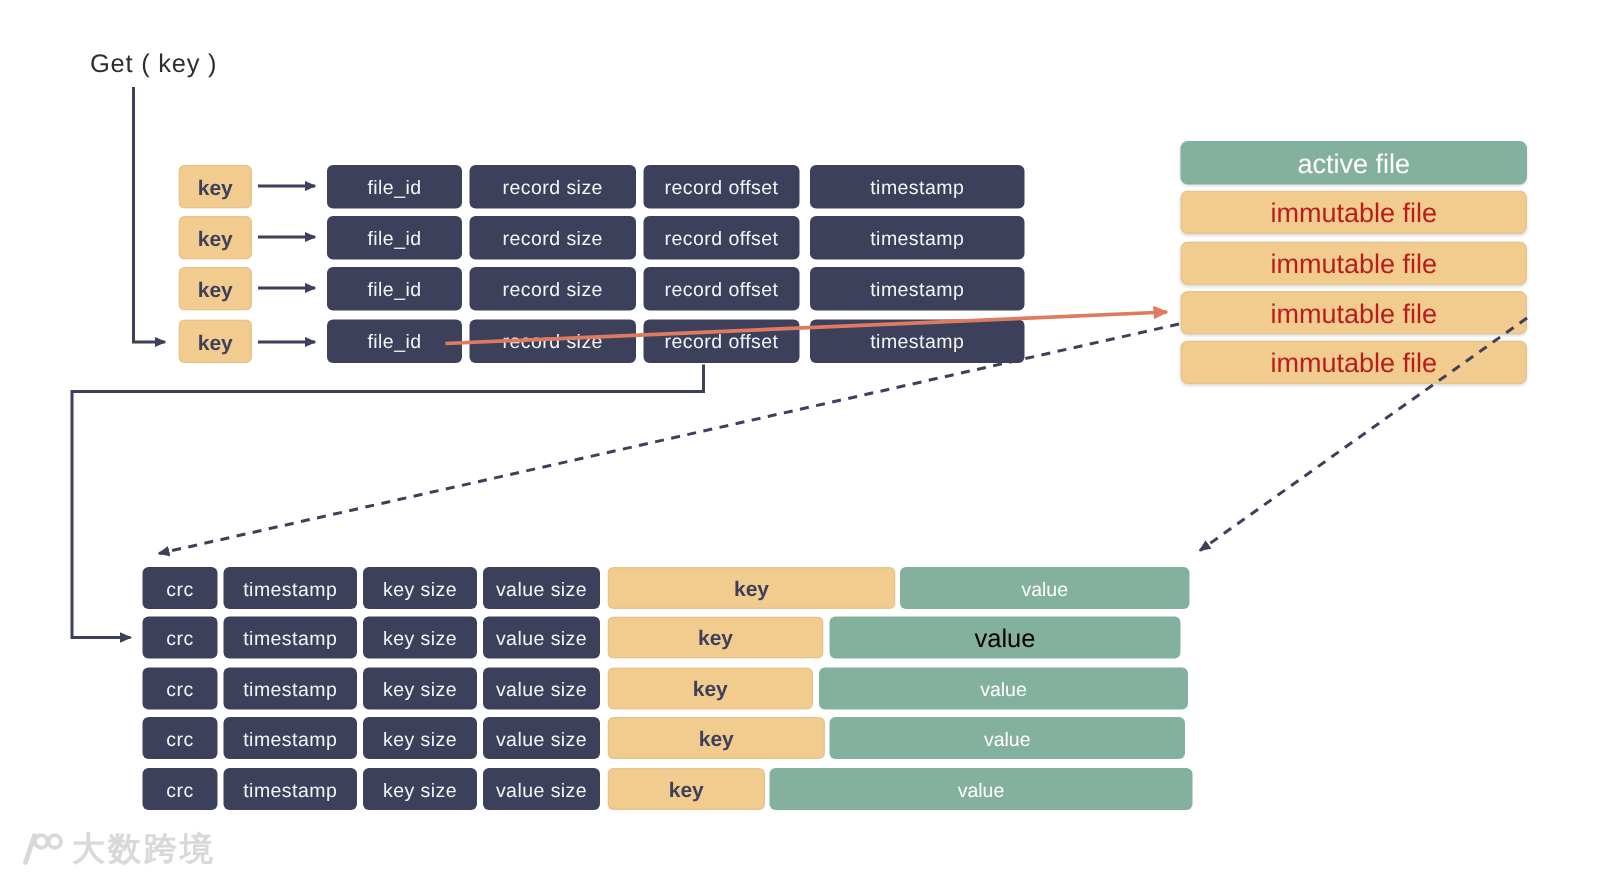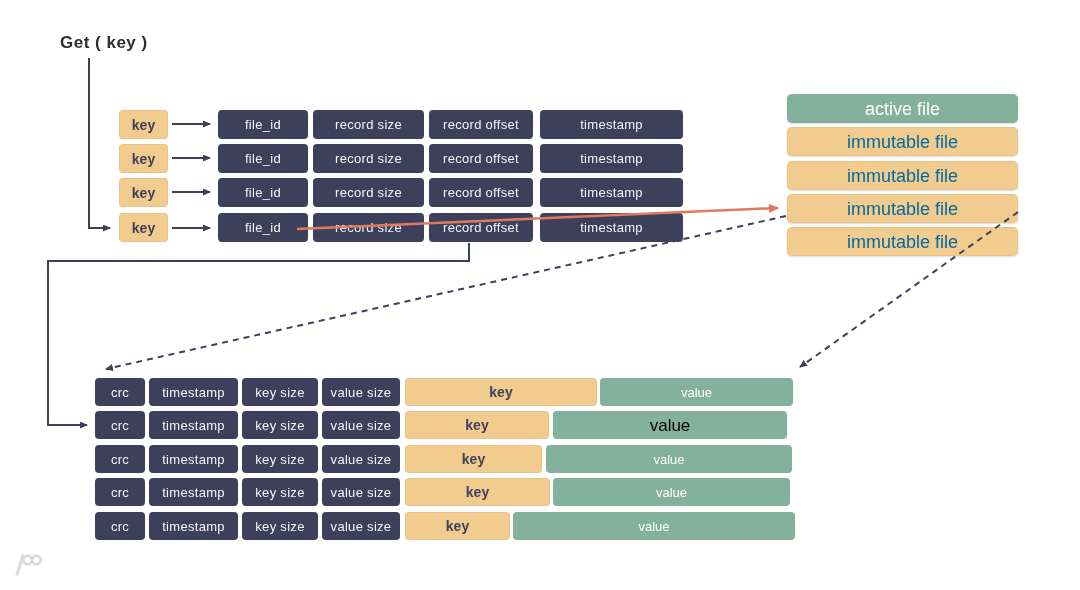--- a/index.html
+++ b/index.html
@@ -1,34 +1,34 @@
 <!DOCTYPE html>
 <html><head>
 <meta charset="utf-8">
 <style>
   html,body{margin:0;padding:0;background:#ffffff;}
   .canvas{
     position:relative;width:1080px;height:590px;background:#ffffff;overflow:hidden;
     font-family:"Liberation Sans","DejaVu Sans",sans-serif;
   }
   .title{
-    position:absolute;left:60px;top:33px;font-size:17px;font-weight:700;color:#2e2e2e;
+    position:absolute;left:60px;top:33px;font-size:17px;font-weight:400;color:#2e2e2e;
     letter-spacing:0.5px;
   }
   .box{
     position:absolute;display:flex;align-items:center;justify-content:center;
     border-radius:4px;font-size:13px;line-height:1;white-space:nowrap;
     box-sizing:border-box;
   }
   .dark{background:#3d405b;color:#f5f5f7;letter-spacing:0.3px;}
   .tan{background:#f2cc8f;color:#3d405b;border:1px solid rgba(0,0,0,0.04);}
   .green{background:#84b19d;color:#ffffff;}
   .keycell{font-weight:700;font-size:14px;}
   .filebox{border-radius:5px;font-size:18px;box-shadow:0 1px 2px rgba(61,64,91,0.18);}
-  .filebox.tan{color:#0369a1;font-weight:500;}
+  .filebox.tan{color:#b91c1c;font-weight:500;}
   .value-hl{color:#000000;font-size:17px;font-weight:500;}
   .connectors{position:absolute;left:0;top:0;pointer-events:none;}
   .watermark{
     position:absolute;left:8px;top:551px;display:flex;align-items:center;gap:6px;
     color:#d9d9d9;
   }
   .watermark .brand-text{
     font-size:22px;font-weight:700;letter-spacing:2px;
     font-family:"Liberation Sans","DejaVu Sans",sans-serif;
   }
@@ -130,15 +130,16 @@
     <line x1="786" y1="216" x2="106" y2="369" stroke="#3d405b" stroke-width="2" stroke-dasharray="6 5" marker-end="url(#arrow-dark)"></line>
     <line x1="1018" y1="212" x2="800" y2="367" stroke="#3d405b" stroke-width="2" stroke-dasharray="6 5" marker-end="url(#arrow-dark)"></line>
   </svg>
 
   <div class="watermark">
     <svg width="34" height="28" viewBox="0 0 34 28">
       <path d="M9 23 L15 5" stroke="#d9d9d9" stroke-width="3.2" fill="none" stroke-linecap="round"></path>
       <circle cx="19.5" cy="9" r="4.2" stroke="#d9d9d9" stroke-width="2.6" fill="none"></circle>
       <circle cx="28.5" cy="9" r="4.2" stroke="#d9d9d9" stroke-width="2.6" fill="none"></circle>
     </svg>
+    <span class="brand-text">大数跨境</span>
   </div>
 
 </div>
 
 </body></html>

